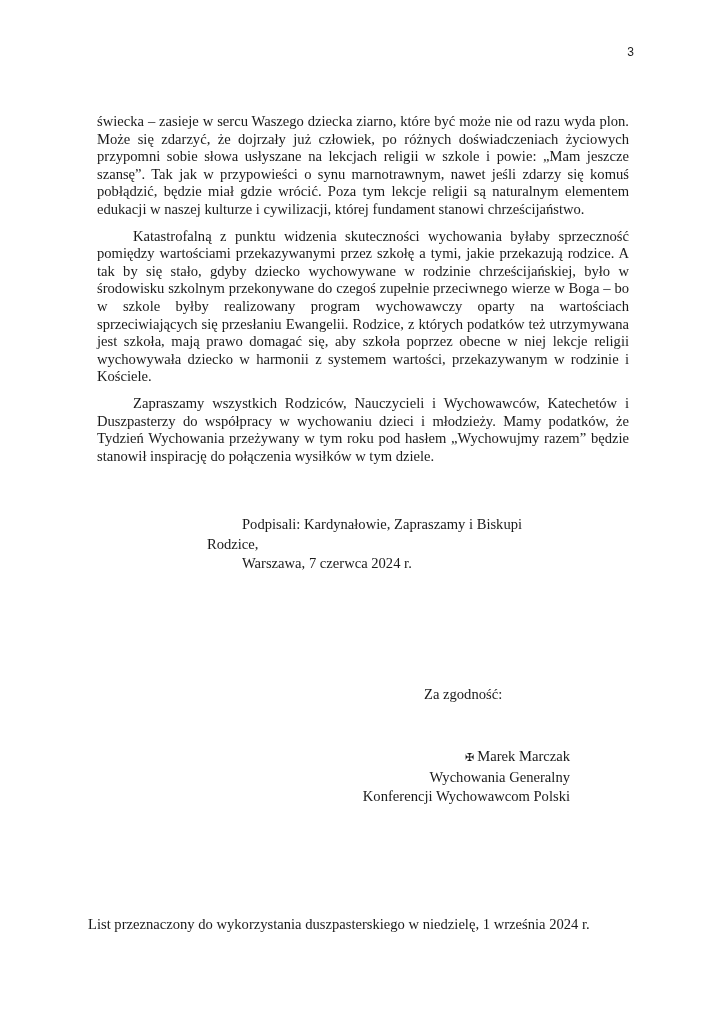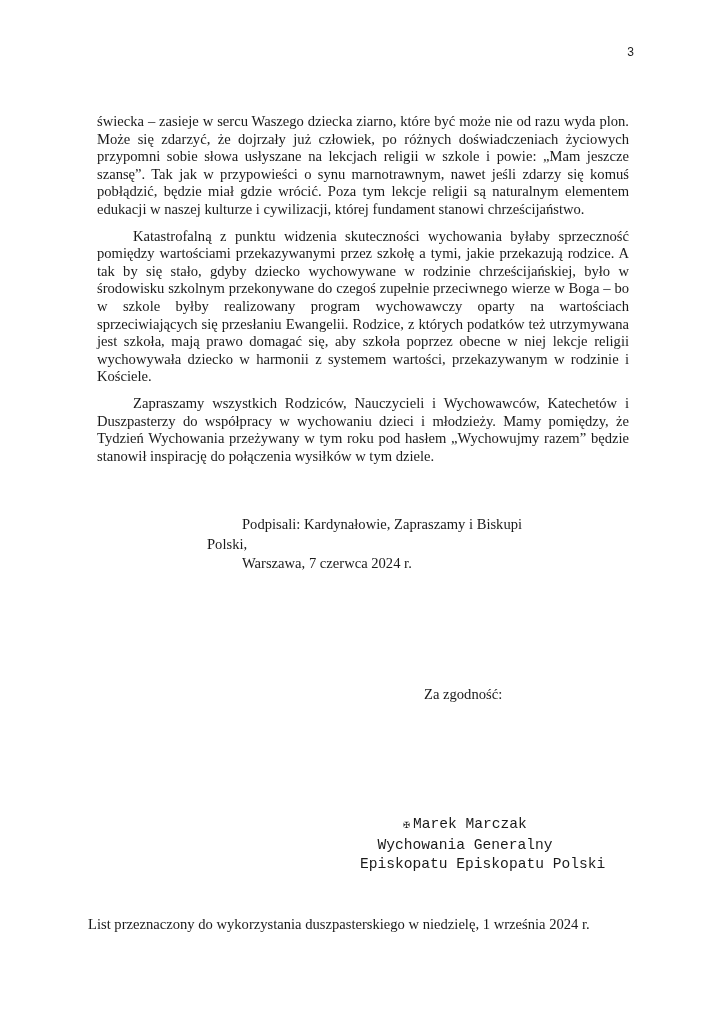--- a/index.html
+++ b/index.html
@@ -24,53 +24,53 @@
     position: absolute; left: 207px; top: 515px; width: 440px;
     font-family: "Liberation Serif", serif; font-size: 14.6px; line-height: 19.6px;
   }
   .signatories .line { display: block; white-space: nowrap; }
   .signatories .ind { padding-left: 35px; }
   .conformity {
     position: absolute; left: 424px; top: 685px;
     font-family: "Liberation Serif", serif; font-size: 14.6px; line-height: 19.6px;
   }
   .secretary {
-    position: absolute; left: 360px; top: 815px; width: 210px; text-align: center;
-    font-family: Liberation Mono, monospace; font-size: 14.6px; line-height: 19.6px;
+    position: absolute; left: 360px; top: 747px; width: 210px; text-align: right;
+    font-family: Liberation Serif, serif; font-size: 14.6px; line-height: 19.6px;
   }
   .secretary .line { display: block; white-space: nowrap; }
   .cross { font-size: 11px; margin-right: 3px; }
   .footnote {
     position: absolute; left: 88px; top: 915px; width: 560px;
     font-family: "Liberation Serif", serif; font-size: 14.6px; line-height: 19px;
     white-space: nowrap;
   }
 </style>
 </head>
 <body>
 
 <div class="page">
   <div class="page-number">3</div>
 
   <div class="body-text">
     <p>świecka – zasieje w sercu Waszego dziecka ziarno, które być może nie od razu wyda plon. Może się zdarzyć, że dojrzały już człowiek, po różnych doświadczeniach życiowych przypomni sobie słowa usłyszane na lekcjach religii w szkole i powie: „Mam jeszcze szansę”. Tak jak w przypowieści o synu marnotrawnym, nawet jeśli zdarzy się komuś pobłądzić, będzie miał gdzie wrócić. Poza tym lekcje religii są naturalnym elementem edukacji w naszej kulturze i cywilizacji, której fundament stanowi chrześcijaństwo.</p>
     <p class="indent">Katastrofalną z punktu widzenia skuteczności wychowania byłaby sprzeczność pomiędzy wartościami przekazywanymi przez szkołę a tymi, jakie przekazują rodzice. A tak by się stało, gdyby dziecko wychowywane w rodzinie chrześcijańskiej, było w środowisku szkolnym przekonywane do czegoś zupełnie przeciwnego wierze w Boga – bo w szkole byłby realizowany program wychowawczy oparty na wartościach sprzeciwiających się przesłaniu Ewangelii. Rodzice, z których podatków też utrzymywana jest szkoła, mają prawo domagać się, aby szkoła poprzez obecne w niej lekcje religii wychowywała dziecko w harmonii z systemem wartości, przekazywanym w rodzinie i Kościele.</p>
-    <p class="indent">Zapraszamy wszystkich Rodziców, Nauczycieli i Wychowawców, Katechetów i Duszpasterzy do współpracy w wychowaniu dzieci i młodzieży. Mamy pomiędzy, że Tydzień Wychowania przeżywany w tym roku pod hasłem „Wychowujmy razem” będzie stanowił inspirację do połączenia wysiłków w tym dziele.</p>
+    <p class="indent">Zapraszamy wszystkich Rodziców, Nauczycieli i Wychowawców, Katechetów i Duszpasterzy do współpracy w wychowaniu dzieci i młodzieży. Mamy podatków, że Tydzień Wychowania przeżywany w tym roku pod hasłem „Wychowujmy razem” będzie stanowił inspirację do połączenia wysiłków w tym dziele.</p>
   </div>
 
   <div class="signatories">
     <span class="line ind">Podpisali: Kardynałowie, Zapraszamy i Biskupi</span>
-    <span class="line">Polski,</span>
+    <span class="line">Rodzice,</span>
     <span class="line ind">Warszawa, 7 czerwca 2024 r.</span>
   </div>
 
   <div class="conformity">Za zgodność:</div>
 
   <div class="secretary">
     <span class="line">
       <span class="cross">✠</span><span>Marek Marczak</span>
     </span>
     <span class="line">Wychowania Generalny</span>
-    <span class="line">Episkopatu Episkopatu Polski</span>
+    <span class="line">Konferencji Wychowawcom Polski</span>
   </div>
 
   <div class="footnote">List przeznaczony do wykorzystania duszpasterskiego w niedzielę, 1 września 2024 r.</div>
 </div>
 
 </body></html>

